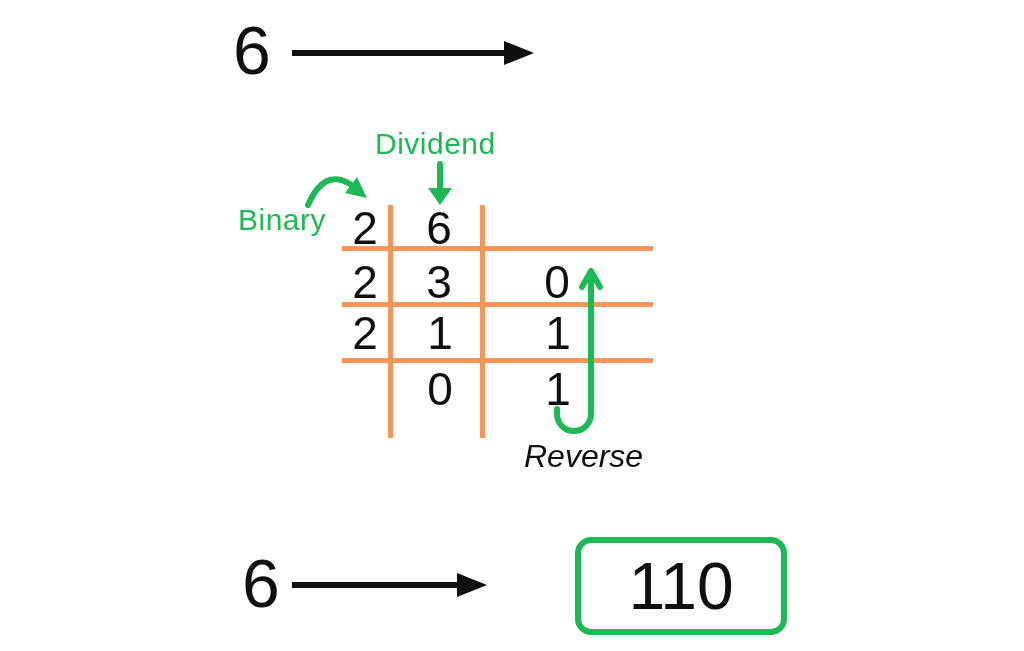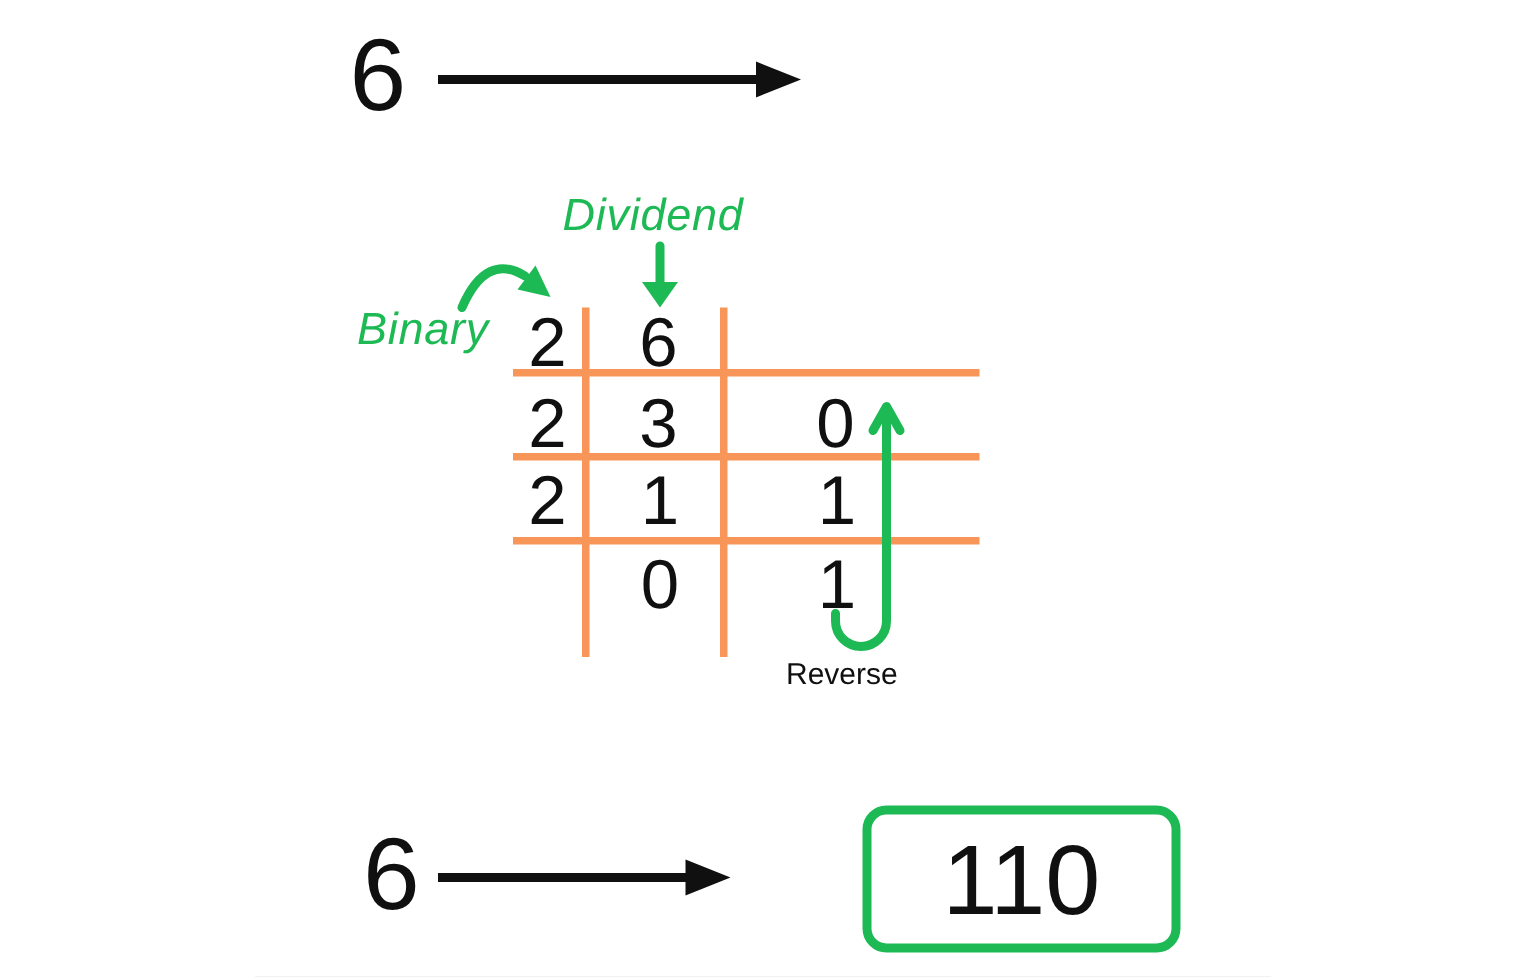--- a/index.html
+++ b/index.html
@@ -31,35 +31,35 @@
     color:var(--ink);
     white-space:nowrap;
   }
   .qmark{color:var(--red);margin-left:22px;}
   .glabel{
     position:absolute;
     color:var(--green);
     font-size:30px;line-height:1;
     letter-spacing:0.5px;
     white-space:nowrap;
-    font-style:italic;
   }
   .gridline{position:absolute;background:var(--orange);}
   .cell{
     position:absolute;
     transform:translate(-50%,-50%);
     font-size:46px;line-height:1;
     color:var(--ink);
     white-space:nowrap;
   }
   .reverse{
     position:absolute;
-    font-size:20px;line-height:1;
+    font-size:32px;line-height:1;
     color:var(--ink);
     white-space:nowrap;
+    font-style:italic;
   }
   .result-box{
     position:absolute;
     left:575px;top:537px;width:212px;height:98px;
     border:6px solid var(--green);
     border-radius:16px;
     box-sizing:border-box;
     display:flex;align-items:center;justify-content:center;
     background:var(--background);
   }

